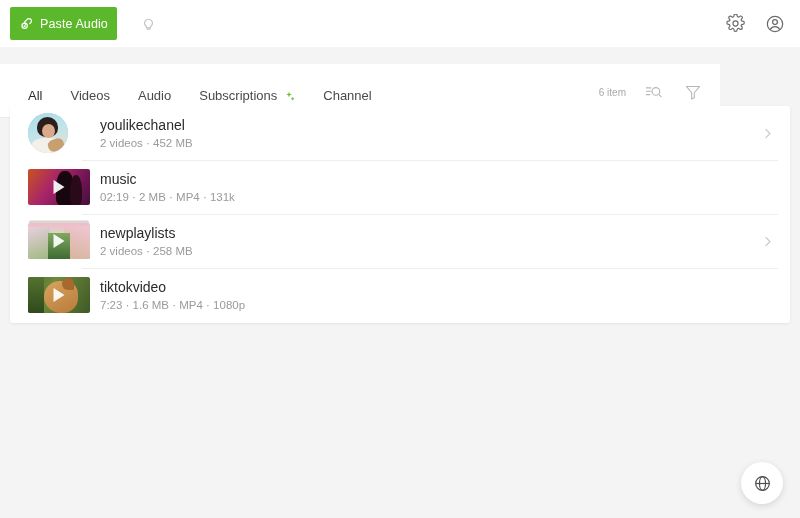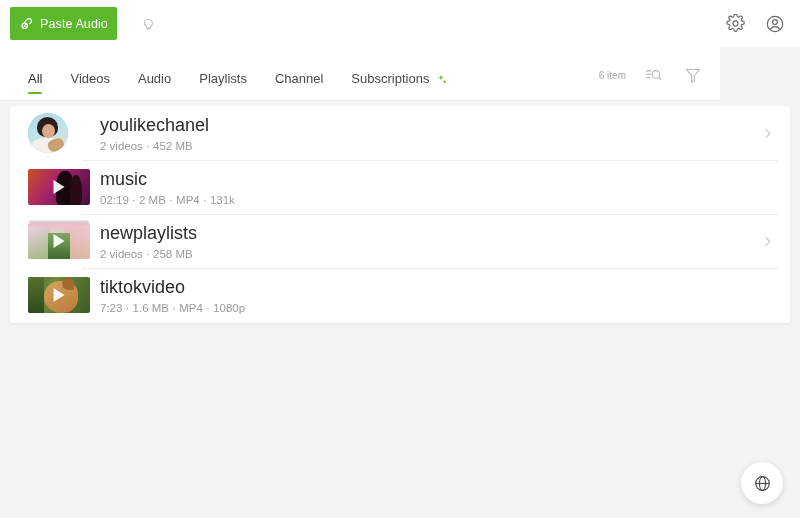--- a/index.html
+++ b/index.html
@@ -43,21 +43,21 @@
     display: flex; align-items: center; gap: 14px;
   }
   .icon-btn {
     width: 26px; height: 26px;
     display: flex; align-items: center; justify-content: center;
     background: none; border: none; cursor: pointer;
   }
 
   
   .tabbar {
-    position: absolute; left: 0; top: 47px; width: 720px; height: 54px;
+    position: absolute; left: 0; top: 64px; width: 720px; height: 54px;
     background: #ffffff;
     border-bottom: 1px solid #ececec;
     display: flex; align-items: flex-end;
   }
   .tabs { display: flex; align-items: flex-end; height: 100%; padding-left: 14px; }
   .tab {
     position: relative;
     padding: 0 14px 14px 14px;
     font-size: 13px;
     color: #4a4a4a;
@@ -145,21 +145,21 @@
     background: linear-gradient(180deg,#7fa85f,#3f6b33); }
   .th-dog { background: linear-gradient(120deg,#4f6b2c 0%,#6f8a3d 35%,#3e5a25 100%); }
   .th-dog .dog { position: absolute; left: 16px; top: 4px; width: 34px; height: 32px;
     background: linear-gradient(150deg,#d8a45f,#b87a3a); border-radius: 48% 40% 45% 50%; }
   .th-dog .ear { position: absolute; left: 34px; top: 1px; width: 12px; height: 12px;
     background: #a8692f; border-radius: 50% 50% 10% 50%; }
   .th-dog .grass { position: absolute; left: 0; bottom: 0; width: 16px; height: 36px;
     background: linear-gradient(180deg,#55722f,#2f4a1c); }
 
   .meta { margin-left: 10px; display: flex; flex-direction: column; gap: 4px; min-width: 0; }
-  .title { font-size: 18px; color: #2b2b2b; }
+  .title { font-size: 14px; color: #2b2b2b; }
   .sub { font-size: 11.5px; color: #9a9a9a; }
   .chevron { margin-left: auto; width: 18px; display: flex; justify-content: center; }
 
   
   .fab {
     position: absolute; right: 17px; bottom: 14px;
     width: 42px; height: 42px; border-radius: 50%;
     background: #ffffff;
     box-shadow: 0 2px 7px rgba(0,0,0,0.13);
     display: flex; align-items: center; justify-content: center;
@@ -218,33 +218,30 @@
       <button class="tab active">
         <span>All</span>
       </button>
       <button class="tab">
         <span>Videos</span>
       </button>
       <button class="tab">
         <span>Audio</span>
       </button>
       <button class="tab">
-        <span>Playlists</span>
-      </button>
-      <button class="tab">
-        <span>Channel</span>
-      </button>
-      <button class="tab">
         <span>Subscriptions</span>
         <span style="display:flex;margin-left:2px;">
           <svg width="12" height="12" viewBox="0 0 24 24" fill="#6cbf2f">
             <path d="M12 3.5l1.5 4.2 4.2 1.5-4.2 1.5L12 15l-1.5-4.3L6.3 9.2l4.2-1.5z"></path>
             <path d="M18.4 14.6h1.9v2.1h2.1v1.9h-2.1v2.1h-1.9v-2.1h-2.1v-1.9h2.1z"></path>
           </svg>
         </span>
+      </button>
+      <button class="tab">
+        <span>Channel</span>
       </button>
     </div>
 
     <div class="tabbar-right">
       <span class="item-count">6 item</span>
       <button class="icon-btn">
         <span style="display:flex;">
           <svg width="19" height="18" viewBox="0 0 24 24" fill="none" stroke="#b7b7b7" stroke-width="1.5" stroke-linecap="round">
             <path d="M2.5 6.5h6M2.5 11h6M2.5 15.5h4.5"></path>
             <circle cx="15.2" cy="11.2" r="5.1"></circle>

